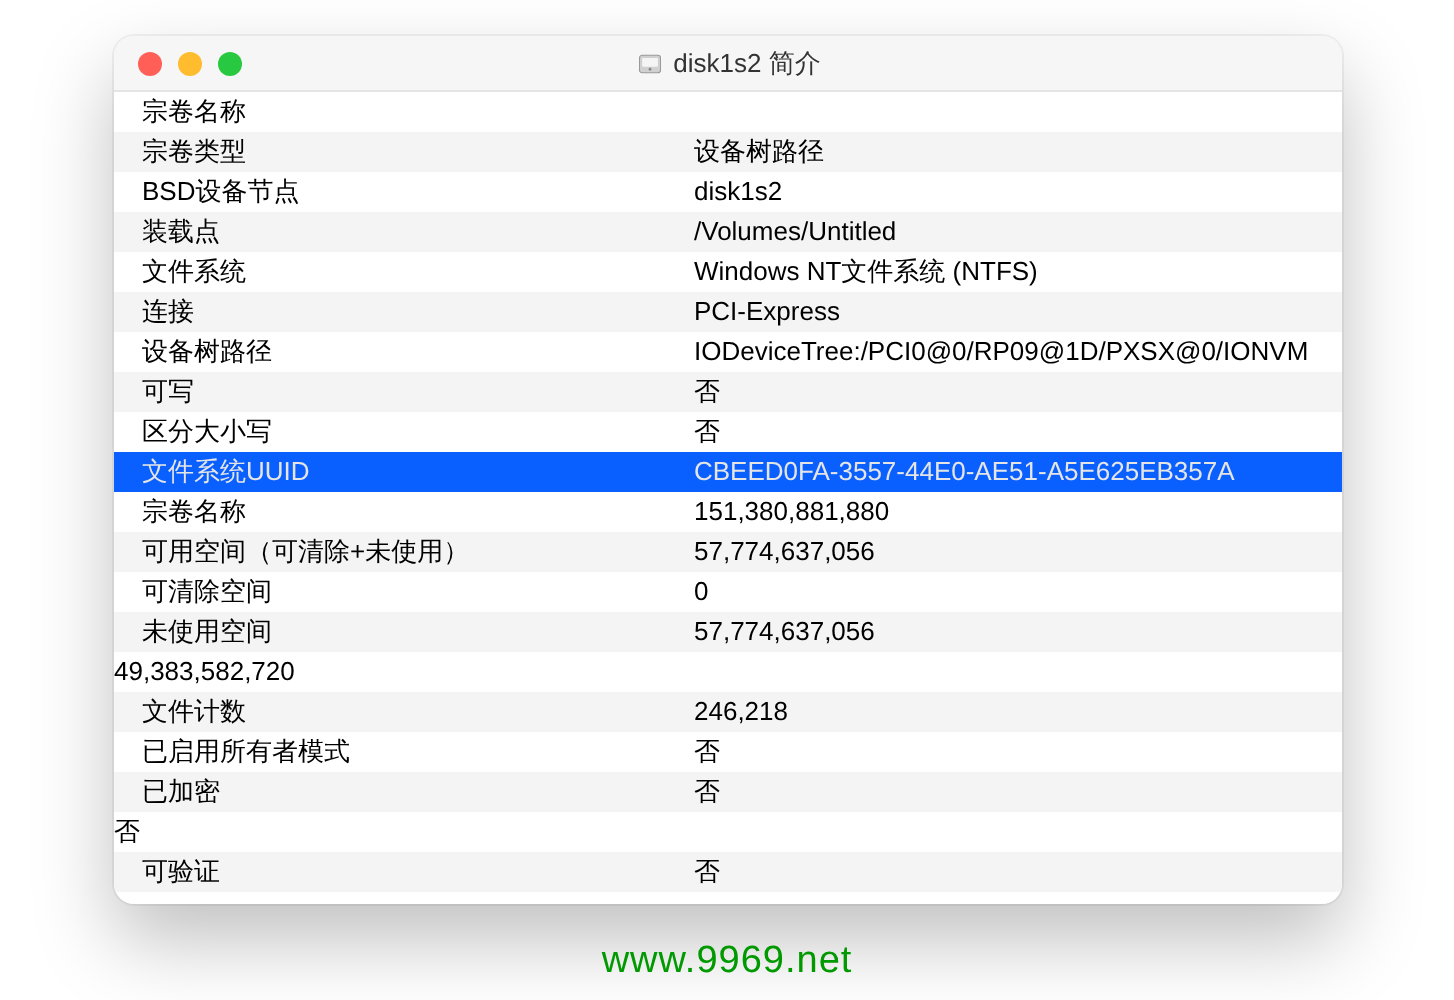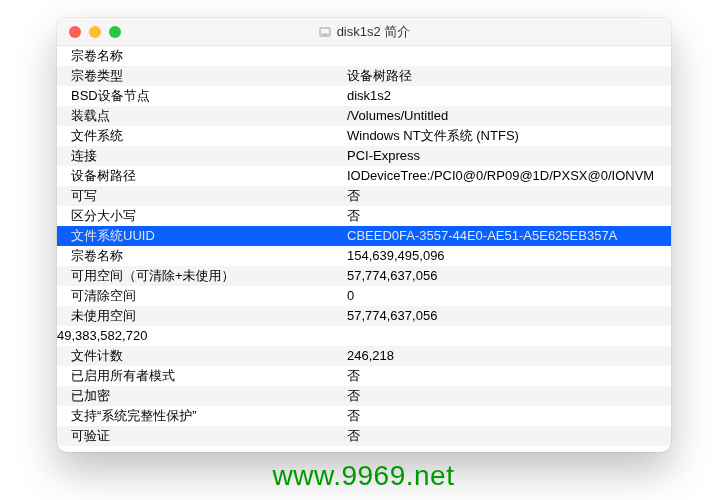--- a/index.html
+++ b/index.html
@@ -77,21 +77,21 @@
   .cell-value {
     flex: 1;
     white-space: nowrap;
     overflow: hidden;
   }
   .watermark {
     position: absolute;
     bottom: 8px;
     left: 0; right: 0;
     text-align: center;
-    font-size: 28px;
+    font-size: 19px;
     color: #009900;
     font-family: Arial, sans-serif;
     letter-spacing: 0.5px;
   }
 </style>
 </head>
 <body>
 
 <div class="shadow-wrap">
   <div class="titlebar">
@@ -147,21 +147,21 @@
       <div class="row">
         <div class="cell-label">区分大小写</div>
         <div class="cell-value">否</div>
       </div>
       <div class="row alt selected">
         <div class="cell-label">文件系统UUID</div>
         <div class="cell-value">CBEED0FA-3557-44E0-AE51-A5E625EB357A</div>
       </div>
       <div class="row">
         <div class="cell-label">宗卷名称</div>
-        <div class="cell-value">154,639,495,096</div>
+        <div class="cell-value">151,380,881,880</div>
       </div>
       <div class="row alt">
         <div class="cell-label">可用空间（可清除+未使用）</div>
         <div class="cell-value">57,774,637,056</div>
       </div>
       <div class="row">
         <div class="cell-label">可清除空间</div>
         <div class="cell-value">0</div>
       </div>
       <div class="row alt">
@@ -177,21 +177,20 @@
       </div>
       <div class="row">
         <div class="cell-label">已启用所有者模式</div>
         <div class="cell-value">否</div>
       </div>
       <div class="row alt">
         <div class="cell-label">已加密</div>
         <div class="cell-value">否</div>
       </div>
       <div class="row">
-        <div class="cell-label">支持“系统完整性保护”</div>
         <div class="cell-value">否</div>
       </div>
       <div class="row alt">
         <div class="cell-label">可验证</div>
         <div class="cell-value">否</div>
       </div>
     </div>
 </div>
 
 <div class="watermark">www.9969.net</div>

